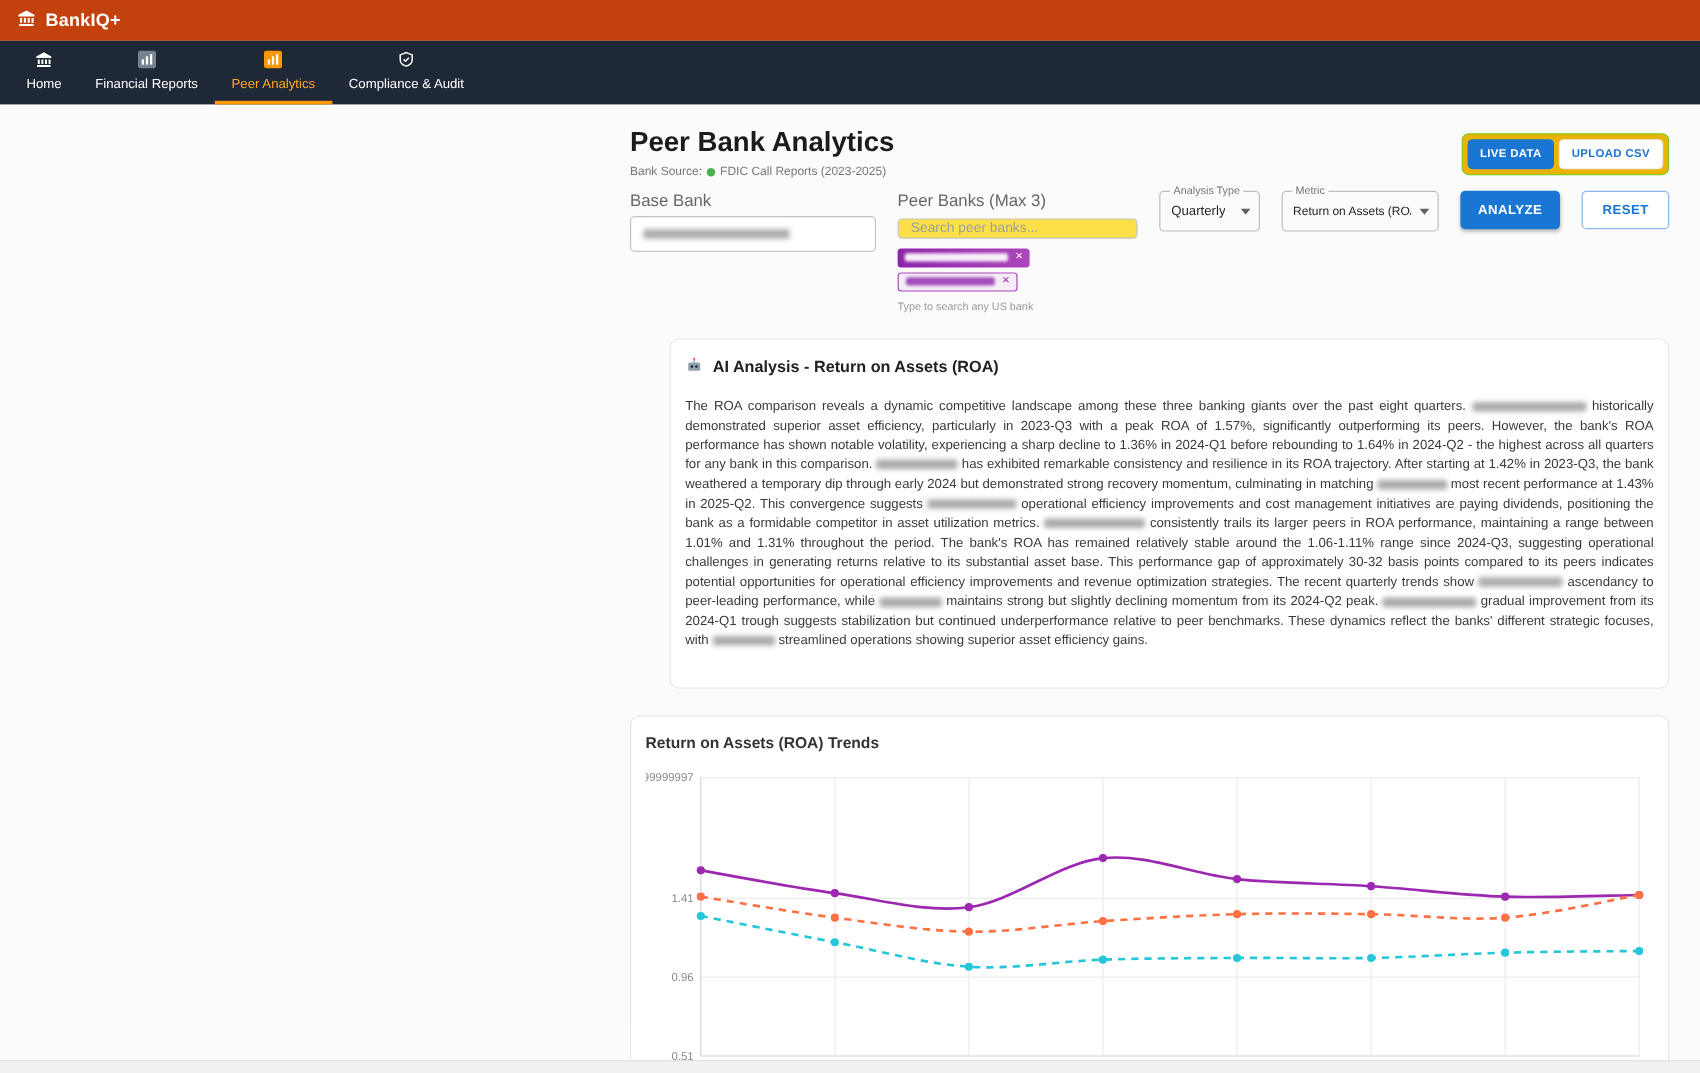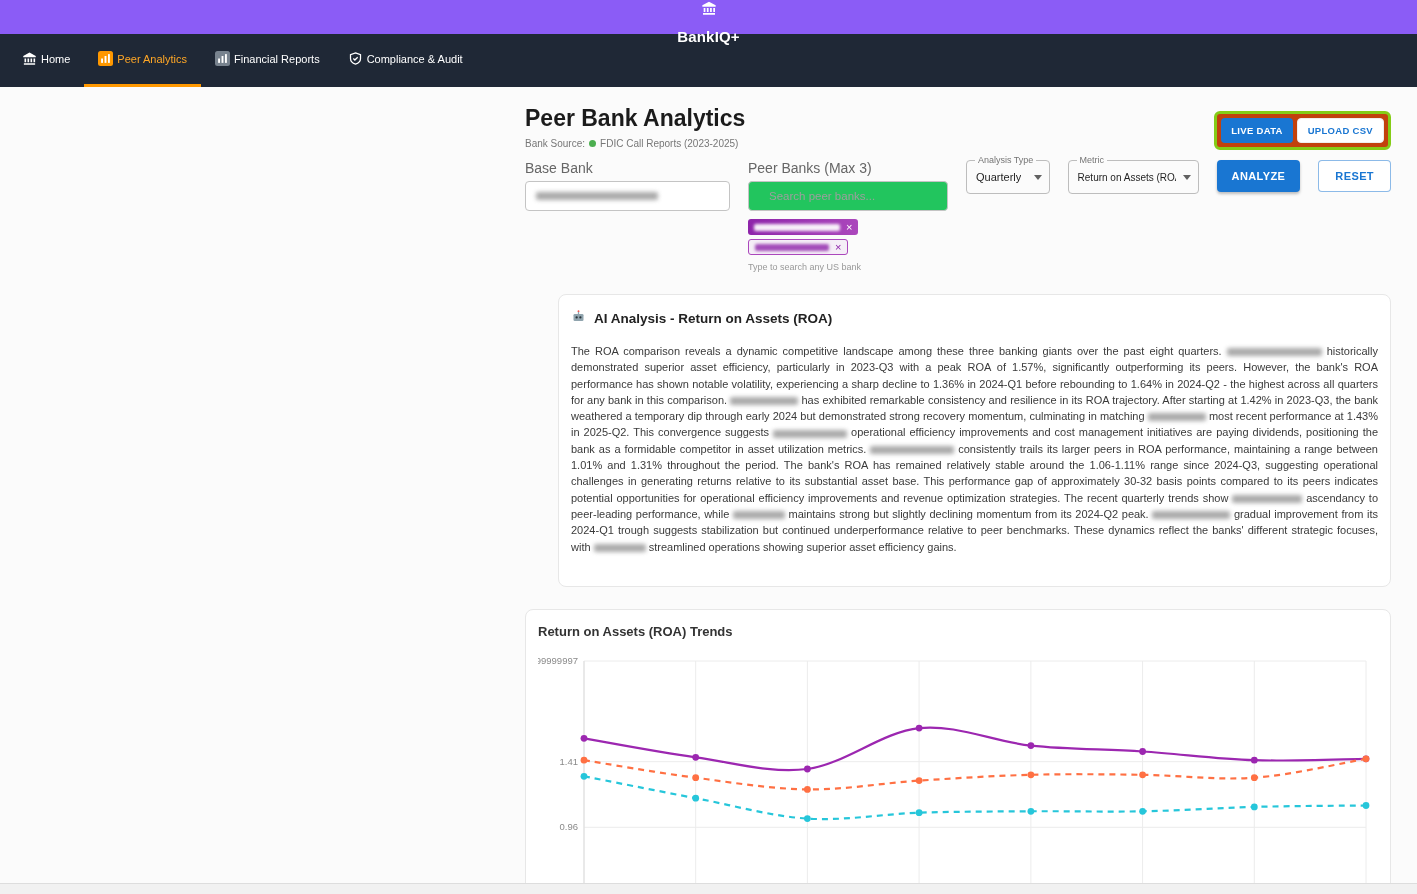--- a/index.html
+++ b/index.html
@@ -2,43 +2,43 @@
 <html><head>
 <meta charset="utf-8">
 <style>
   * { box-sizing: border-box; }
   html,body { margin:0; padding:0; }
   body {
     width:1417px; height:894px; overflow:hidden; position:relative;
     background:#fbfbfb; font-family:"Liberation Sans", sans-serif; color:#222;
   }
   
-  .topbar { height:34px; background:#8b5cf6; color:#fff; display:flex; align-items:center; gap:8px; padding:0 14px;flex-direction:column; }
+  .topbar { height:34px; background:#c2410c; color:#fff; display:flex; align-items:center; gap:8px; padding:0 14px; }
   .topbar .logo-title { font-size:15px; font-weight:bold; letter-spacing:.2px; }
   
   .navbar { height:53px; background:#1f2836; display:flex; align-items:stretch; padding:0 8px; }
-  .nav-item { display:flex; flex-direction:row; align-items:center; justify-content:center; gap:4px;
+  .nav-item { display:flex; flex-direction:column; align-items:center; justify-content:center; gap:4px;
     padding:0 14px; color:#fff; font-size:11px; cursor:pointer; border-bottom:3px solid transparent; }
   .nav-item.active { color:#ffa726; border-bottom-color:#ff9800; }
   
   .content { position:absolute; left:525px; top:87px; width:866px; }
   .page-head { display:flex; justify-content:space-between; align-items:flex-start; padding-top:18px; }
   h1.page-title { font-size:23px; margin:0; color:#1b1b1b; font-weight:bold; }
   .data-source { margin-top:6px; font-size:10px; color:#777; display:flex; align-items:center; gap:4px; }
   .green-dot { width:7px; height:7px; border-radius:50%; background:#4caf50; display:inline-block; }
-  .data-buttons { border:3px solid #84cc16; border-radius:6px; padding:4px; display:flex; gap:4px; background:#c2410c; margin-top:6px; }
+  .data-buttons { border:1px solid #84cc16; border-radius:6px; padding:4px; display:flex; gap:4px; background:#eab308; margin-top:6px; }
   .btn-live { background:#1976d2; color:#fff; font-size:9.5px; font-weight:bold; padding:6px 10px; border-radius:4px; border:none; letter-spacing:.3px; cursor:pointer; font-family:inherit; }
   .btn-upload { background:#fff; color:#1976d2; font-size:9.5px; font-weight:bold; padding:6px 10px; border-radius:4px; border:1px solid #eeeeee; letter-spacing:.3px; cursor:pointer; font-family:inherit; }
   
   .form-row { display:flex; gap:18px; margin-top:10px; align-items:flex-start; }
   .field-label { font-size:14px; color:#666; display:block; margin-bottom:5px; }
   .text-input { width:205px; height:30px; border:1px solid #c4c4c4; border-radius:4px; background:#fff;
     display:flex; align-items:center; padding:0 10px; }
-  input.search-input { width:200px; height:30px; border:1px solid #c4c4c4; border-radius:4px; background:#22c55e;
-    padding:0 20px; font-size:11.5px; color:#444; font-family:inherit; }
+  input.search-input { width:200px; height:17px; border:1px solid #c4c4c4; border-radius:4px; background:#fde047;
+    padding:0 10px; font-size:11.5px; color:#444; font-family:inherit; }
   input.search-input::placeholder { color:#9e9e9e; }
   .chips { display:flex; flex-direction:column; gap:4px; margin-top:8px; align-items:flex-start; }
   .chip { height:16px; border-radius:3px; display:flex; align-items:center; gap:6px; padding:0 6px; cursor:pointer; }
   .chip-solid { background:linear-gradient(90deg,#8e24aa,#ab47bc); }
   .chip-outline { background:#f5eef7; border:1.5px solid #ab47bc; }
   .chip-redact { height:7px; border-radius:2px; background:rgba(255,255,255,.92); filter:blur(1.5px); display:inline-block; }
   .chip-outline .chip-redact { background:rgba(142,36,170,.8); }
   .chip-close { font-size:11px; line-height:1; color:#fff; }
   .chip-outline .chip-close { color:#8e24aa; }
   .hint { font-size:9px; color:#999; margin-top:7px; }
@@ -82,41 +82,41 @@
 
 <nav class="navbar">
   <div class="nav-item">
     <span>
       <svg width="15" height="15" viewBox="0 0 24 24" fill="#ffffff">
           <path d="M12 2.5L2 8v2h20V8L12 2.5zM4 12h2.6v6H4zm4.8 0h2.6v6H8.8zm4.8 0h2.6v6h-2.6zm4.8 0H21v6h-2.6zM3 19.5h18V22H3z"></path>
         </svg>
     </span>
     <span>Home</span>
   </div>
+  <div class="nav-item">
+    <span>
+      <svg width="15" height="15" viewBox="0 0 24 24">
+          <rect width="24" height="24" rx="4" fill="#78838f"></rect>
+          <rect x="5" y="12" width="3" height="7" fill="#fff"></rect>
+          <rect x="10.5" y="8" width="3" height="11" fill="#fff"></rect>
+          <rect x="16" y="5" width="3" height="14" fill="#fff"></rect>
+        </svg>
+    </span>
+    <span>Financial Reports</span>
+  </div>
   <div class="nav-item active">
     <span>
       <svg width="15" height="15" viewBox="0 0 24 24">
           <rect width="24" height="24" rx="4" fill="#ff9800"></rect>
           <rect x="5" y="12" width="3" height="7" fill="#fff"></rect>
           <rect x="10.5" y="8" width="3" height="11" fill="#fff"></rect>
           <rect x="16" y="5" width="3" height="14" fill="#fff"></rect>
         </svg>
     </span>
     <span>Peer Analytics</span>
-  </div>
-  <div class="nav-item">
-    <span>
-      <svg width="15" height="15" viewBox="0 0 24 24">
-          <rect width="24" height="24" rx="4" fill="#78838f"></rect>
-          <rect x="5" y="12" width="3" height="7" fill="#fff"></rect>
-          <rect x="10.5" y="8" width="3" height="11" fill="#fff"></rect>
-          <rect x="16" y="5" width="3" height="14" fill="#fff"></rect>
-        </svg>
-    </span>
-    <span>Financial Reports</span>
   </div>
   <div class="nav-item">
     <span>
       <svg width="15" height="15" viewBox="0 0 24 24" fill="none" stroke="#ffffff" stroke-width="2">
           <path d="M12 3l8 3v6c0 4.5-3.2 7.6-8 9-4.8-1.4-8-4.5-8-9V6l8-3z"></path>
           <path d="M8.5 12l2.5 2.5 4.5-4.5"></path>
         </svg>
     </span>
     <span>Compliance &amp; Audit</span>
   </div>

